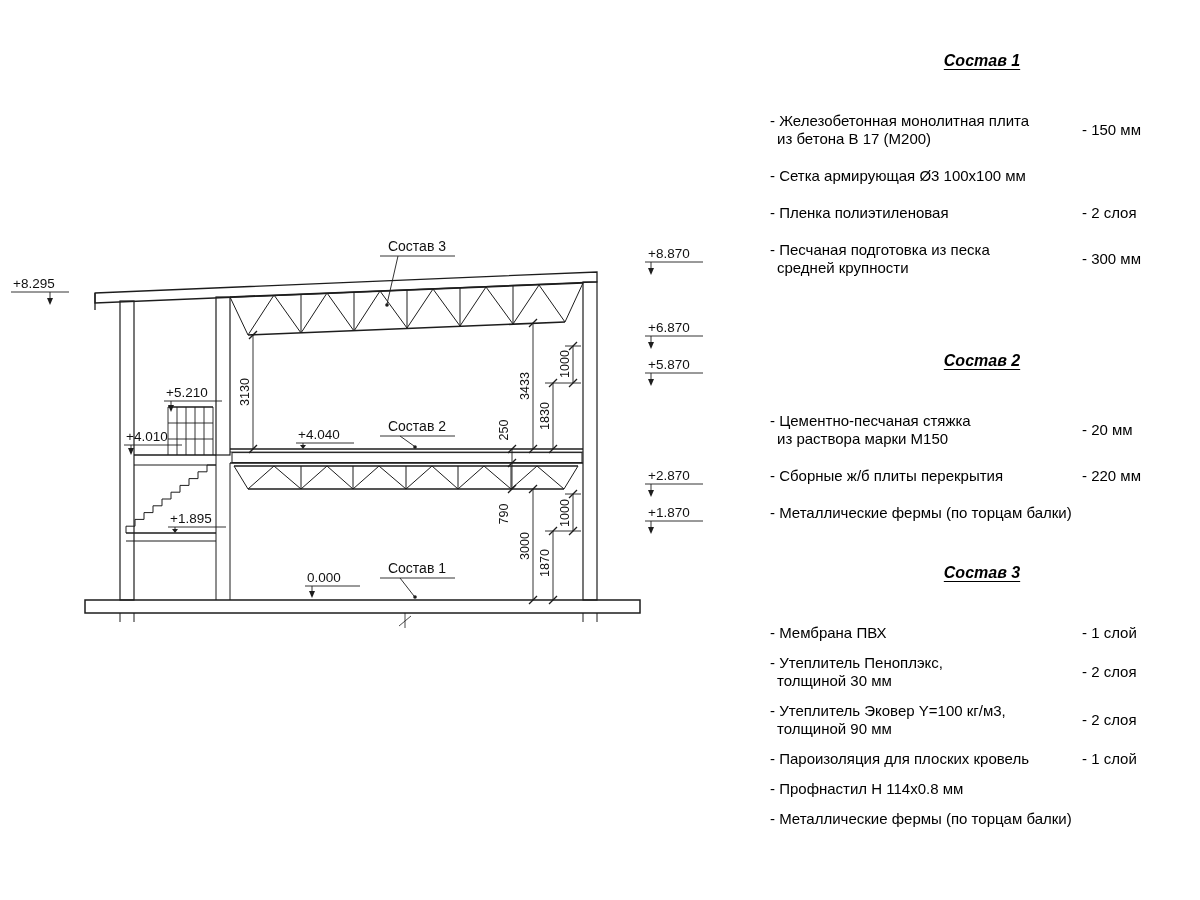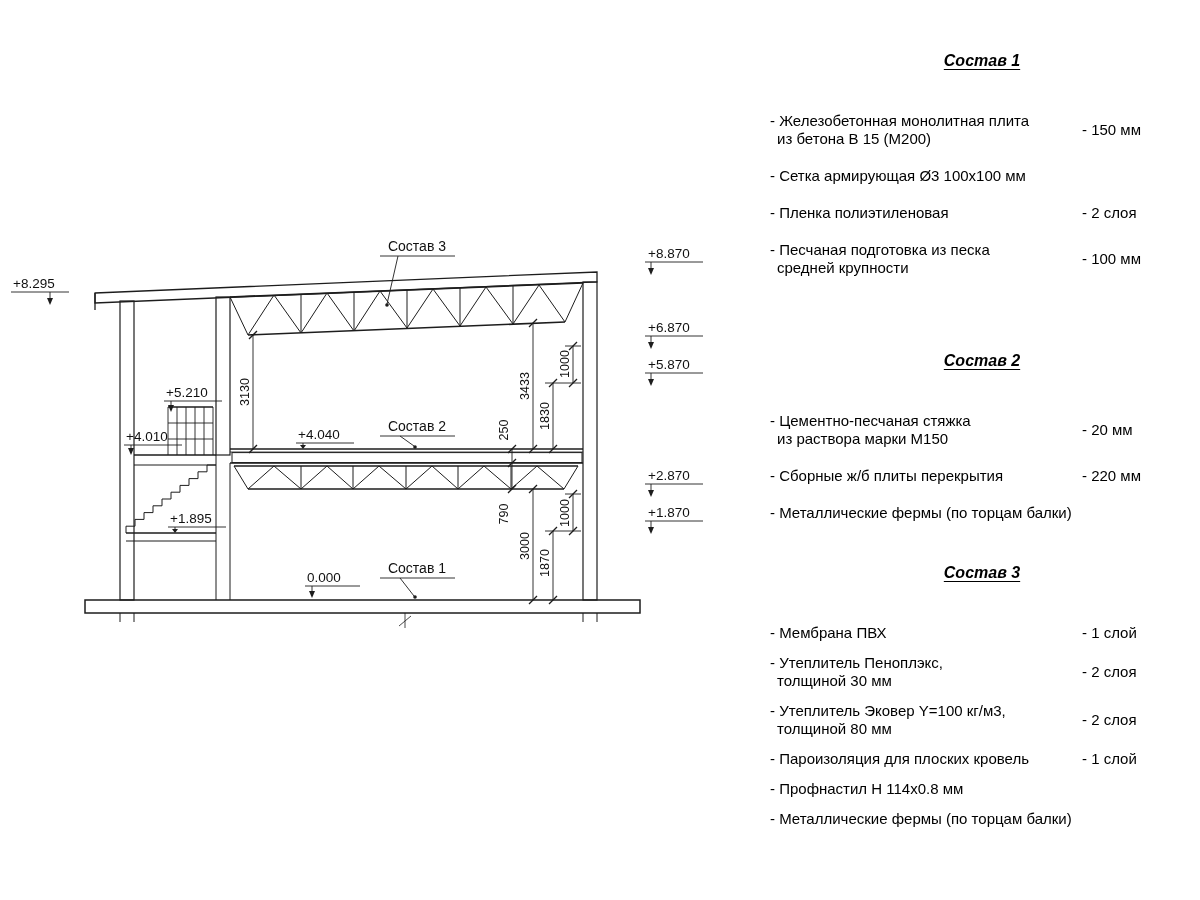--- a/index.html
+++ b/index.html
@@ -250,41 +250,41 @@
       <text class="dim" transform="translate(569,513) rotate(-90)" text-anchor="middle">1000</text>
     </g>
   </svg>
 
   <section class="spec sec1" style="top:52px">
     <h2 class="spec-title">Состав 1</h2>
     <div class="items">
       <div class="item">
         <div class="txt">
           <div class="l1">- Железобетонная  монолитная плита</div>
-          <div class="l2">из бетона В 15 (М200)</div>
+          <div class="l2">из бетона В 17 (М200)</div>
         </div>
         <div class="val">- 150 мм</div>
       </div>
       <div class="item">
         <div class="txt">
           <div class="l1">- Сетка армирующая Ø3 100х100 мм</div>
         </div>
       </div>
       <div class="item">
         <div class="txt">
           <div class="l1">- Пленка полиэтиленовая</div>
         </div>
         <div class="val">- 2 слоя</div>
       </div>
       <div class="item">
         <div class="txt">
           <div class="l1">- Песчаная подготовка из песка</div>
           <div class="l2">средней крупности</div>
         </div>
-        <div class="val">- 100 мм</div>
+        <div class="val">- 300 мм</div>
       </div>
     </div>
   </section>
 
   <section class="spec sec2" style="top:352px">
     <h2 class="spec-title">Состав 2</h2>
     <div class="items">
       <div class="item">
         <div class="txt">
           <div class="l1">- Цементно-песчаная стяжка</div>
@@ -318,21 +318,21 @@
       <div class="item">
         <div class="txt">
           <div class="l1">- Утеплитель Пеноплэкс,</div>
           <div class="l2">толщиной 30 мм</div>
         </div>
         <div class="val">- 2 слоя</div>
       </div>
       <div class="item">
         <div class="txt">
           <div class="l1">- Утеплитель Эковер Y=100 кг/м3,</div>
-          <div class="l2">толщиной 80 мм</div>
+          <div class="l2">толщиной 90 мм</div>
         </div>
         <div class="val">- 2 слоя</div>
       </div>
       <div class="item">
         <div class="txt">
           <div class="l1">- Пароизоляция для плоских кровель</div>
         </div>
         <div class="val">- 1 слой</div>
       </div>
       <div class="item">

